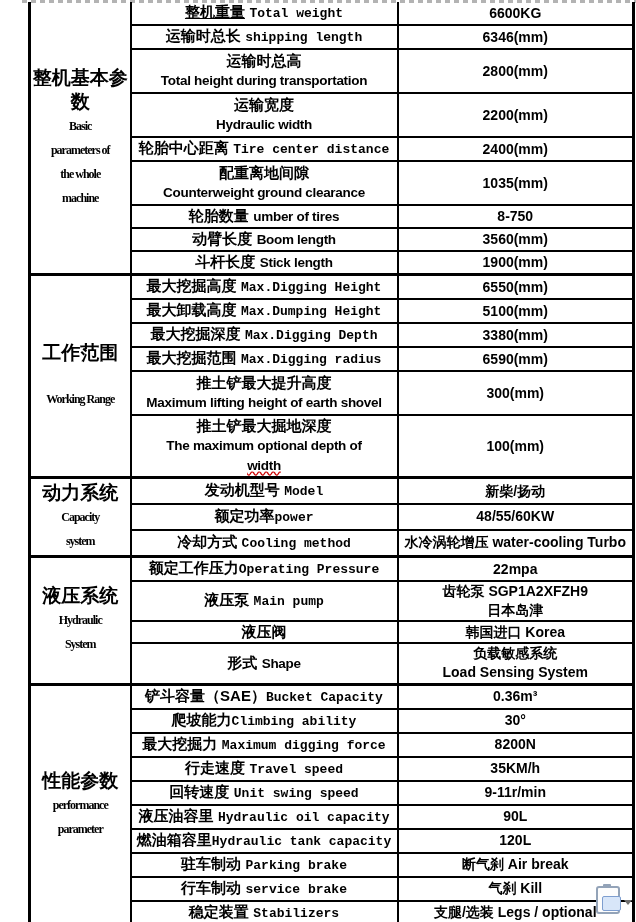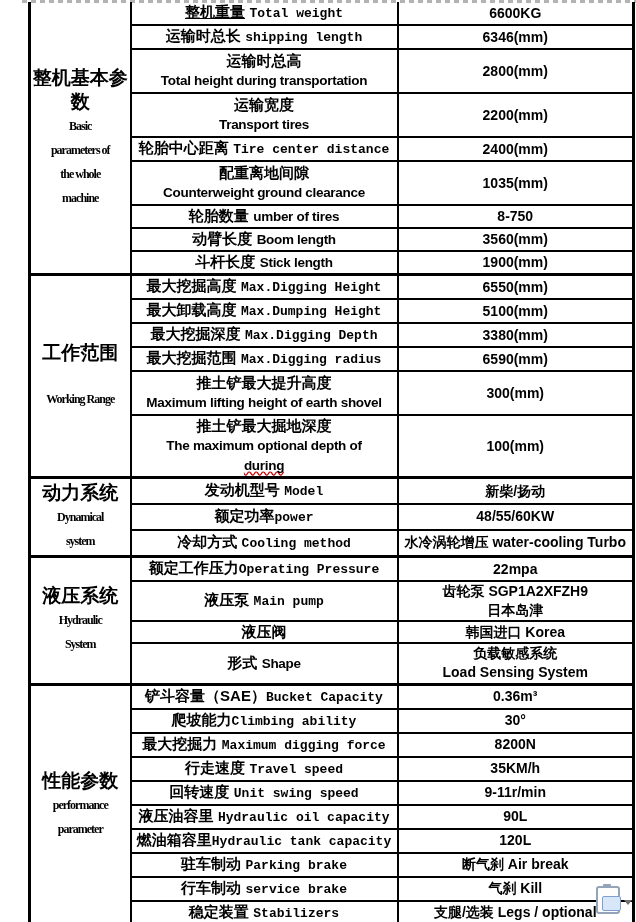--- a/index.html
+++ b/index.html
@@ -88,21 +88,21 @@
       <tr class="h46">
         <td class="param stack">
             <span class="zh">运输时总高</span>
             <span class="en sans">Total height during transportation</span>
           </td>
         <td class="val">2800(mm)</td>
       </tr>
       <tr class="h46">
         <td class="param stack">
             <span class="zh">运输宽度</span>
-            <span class="en sans">Transport tires</span>
+            <span class="en sans">Hydraulic width</span>
           </td>
         <td class="val">2200(mm)</td>
       </tr>
       <tr class="h24">
         <td class="param"><span class="zh">轮胎中心距离</span> <span class="en mono">Tire center distance</span></td>
         <td class="val">2400(mm)</td>
       </tr>
       <tr class="h46">
         <td class="param stack">
             <span class="zh">配重离地间隙</span>
@@ -148,30 +148,30 @@
             <span class="zh">推土铲最大提升高度</span>
             <span class="en sans">Maximum lifting height of earth shovel</span>
           </td>
         <td class="val">300(mm)</td>
       </tr>
       <tr class="h46">
         <td class="param stack">
           <span class="zh">推土铲最大掘地深度</span>
           <span class="en-line">
               <span class="en sans">The maximum optional depth of</span> 
-              <span class="en sans squiggle">during</span>
+              <span class="en sans squiggle">width</span>
             </span>
         </td>
         <td class="val">100(mm)</td>
       </tr>
 
       <tr class="sec-top h24">
         <td class="cat" rowspan="3">
           <div class="cat-zh">动力系统</div>
-          <div class="cat-en">Dynamical</div>
+          <div class="cat-en">Capacity</div>
           <div class="cat-en">system</div>
         </td>
         <td class="param"><span class="zh">发动机型号</span> <span class="en mono">Model</span></td>
         <td class="val">新柴/扬动</td>
       </tr>
       <tr class="h24">
         <td class="param"><span class="zh">额定功率</span><span class="en mono">power</span></td>
         <td class="val">48/55/60KW</td>
       </tr>
       <tr class="h24">

